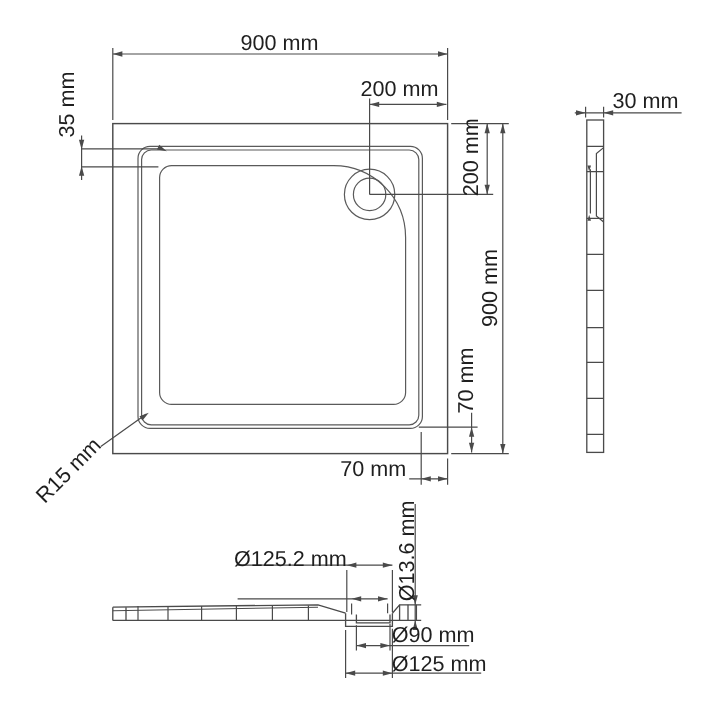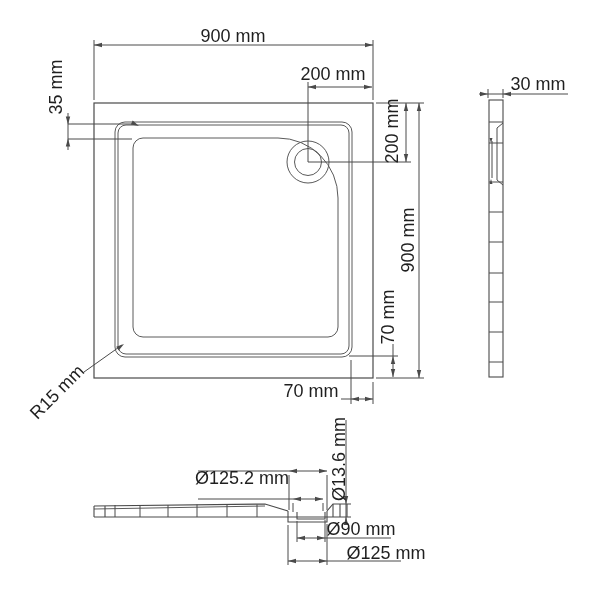--- a/index.html
+++ b/index.html
@@ -124,18 +124,18 @@
 
 <div class="dim-label" style="left:233px;top:36px;">900 mm</div>
 <div class="dim-label rot90" style="left:56px;top:87px;">35 mm</div>
 <div class="dim-label" style="left:333px;top:74px;">200 mm</div>
 <div class="dim-label rot90" style="left:392px;top:131px;">200 mm</div>
 <div class="dim-label rot90" style="left:408px;top:240px;">900 mm</div>
 <div class="dim-label rot90" style="left:388px;top:317px;">70 mm</div>
 <div class="dim-label" style="left:311px;top:391px;">70 mm</div>
 <div class="dim-label rot45" style="left:57px;top:392px;">R15 mm</div>
 <div class="dim-label" style="left:538px;top:84px;">30 mm</div>
-<div class="dim-label" style="left:242px;top:478px;">Ø125.2 mm</div>
+<div class="dim-label" style="left:242px;top:466px;">Ø125.2 mm</div>
 <div class="dim-label rot90" style="left:339px;top:459px;">Ø13.6 mm</div>
 <div class="dim-label" style="left:361px;top:529px;">Ø90 mm</div>
-<div class="dim-label" style="left:386px;top:553px;">Ø125 mm</div>
+<div class="dim-label" style="left:366px;top:553px;">Ø125 mm</div>
 
 </div>
 
 </body></html>

